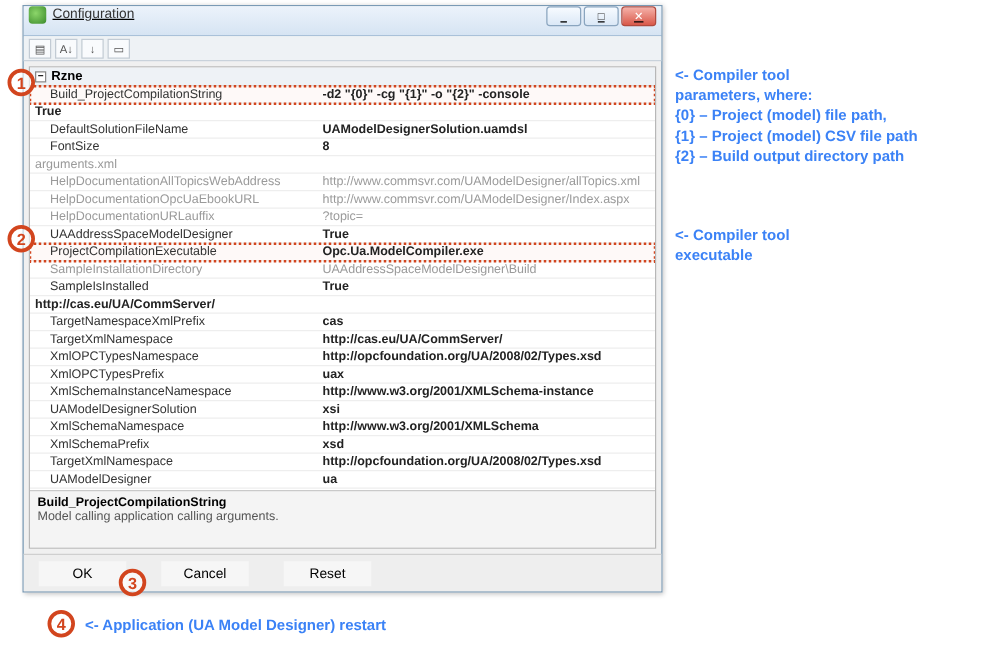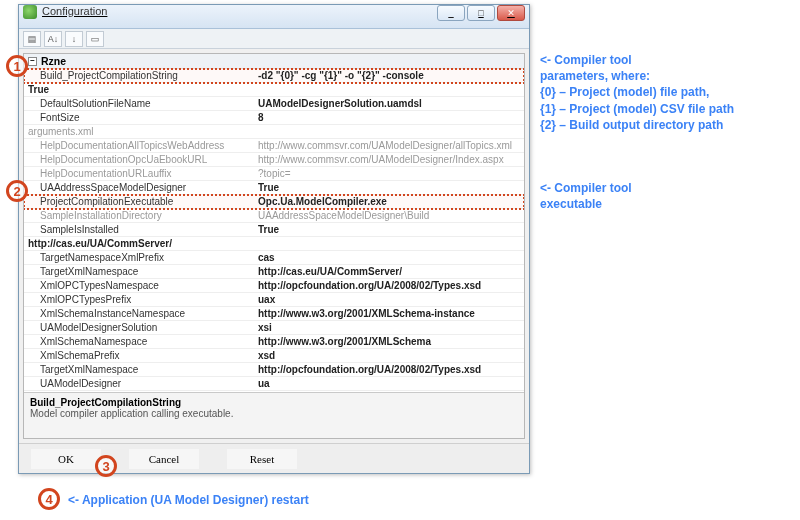--- a/index.html
+++ b/index.html
@@ -117,21 +117,20 @@
     padding:0 12px; gap:28px;
     border-top:1px solid #cfcfcf;
     background:#eee;
     font-size:11px;
   }
   .btnbar .btn {
     min-width:70px; height:20px;
     background:#f6f6f6;
     display:flex;align-items:center;justify-content:center;
     cursor:pointer;
-    font-family:Liberation Serif, serif;
   }
   
   .callout {
     position:absolute;
     width:22px;height:22px;
     border:3px solid #d2451e;
     border-radius:50%;
     display:flex;align-items:center;justify-content:center;
     color:#d2451e;font-weight:bold;font-size:13px;
     background:rgba(255,255,255,0.6);
@@ -258,21 +257,21 @@
           <div class="pname">TargetXmlNamespace</div>
           <div class="pval">http://opcfoundation.org/UA/2008/02/Types.xsd</div>
         </div>
         <div class="prop-row">
           <div class="pname">UAModelDesigner</div>
           <div class="pval">ua</div>
         </div>
       </div>
     <div class="desc-pane">
       <div class="dtitle">Build_ProjectCompilationString</div>
-      <div class="dtext">Model compiler application calling executable.</div>
+      <div class="dtext">Model calling application calling arguments.</div>
     </div>
   </div>
 
   <div class="btnbar">
     <div class="btn">OK</div>
     <div class="btn">Cancel</div>
     <div class="btn">Reset</div>
   </div>
 </div>
 

